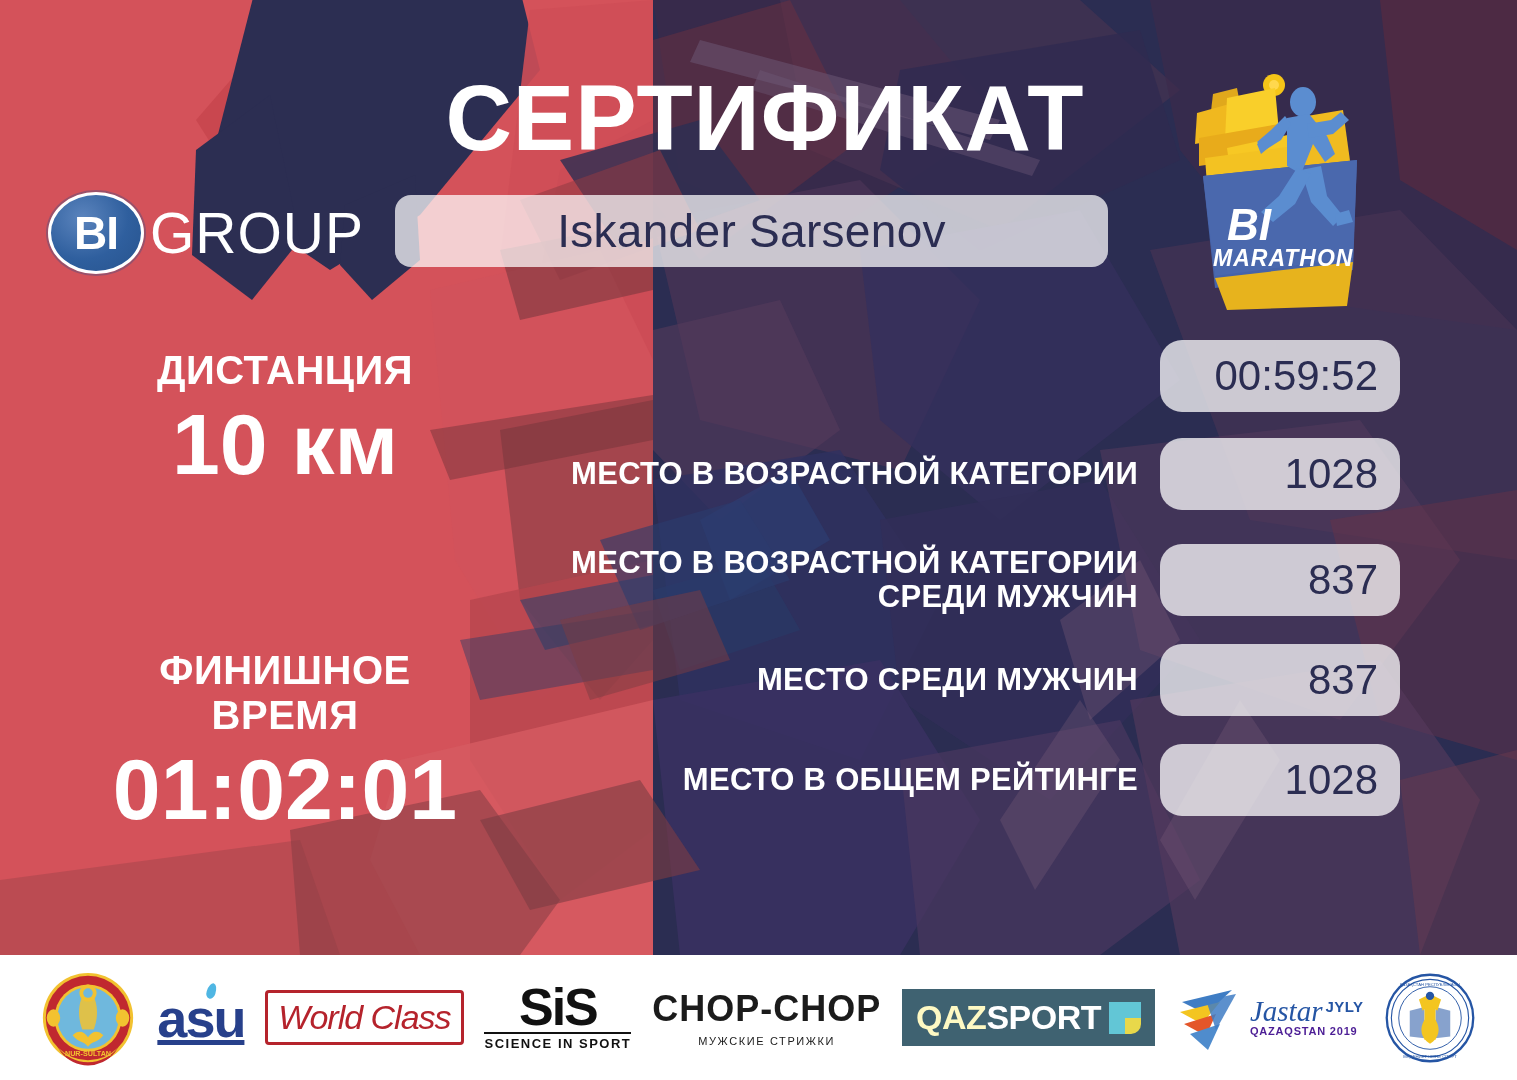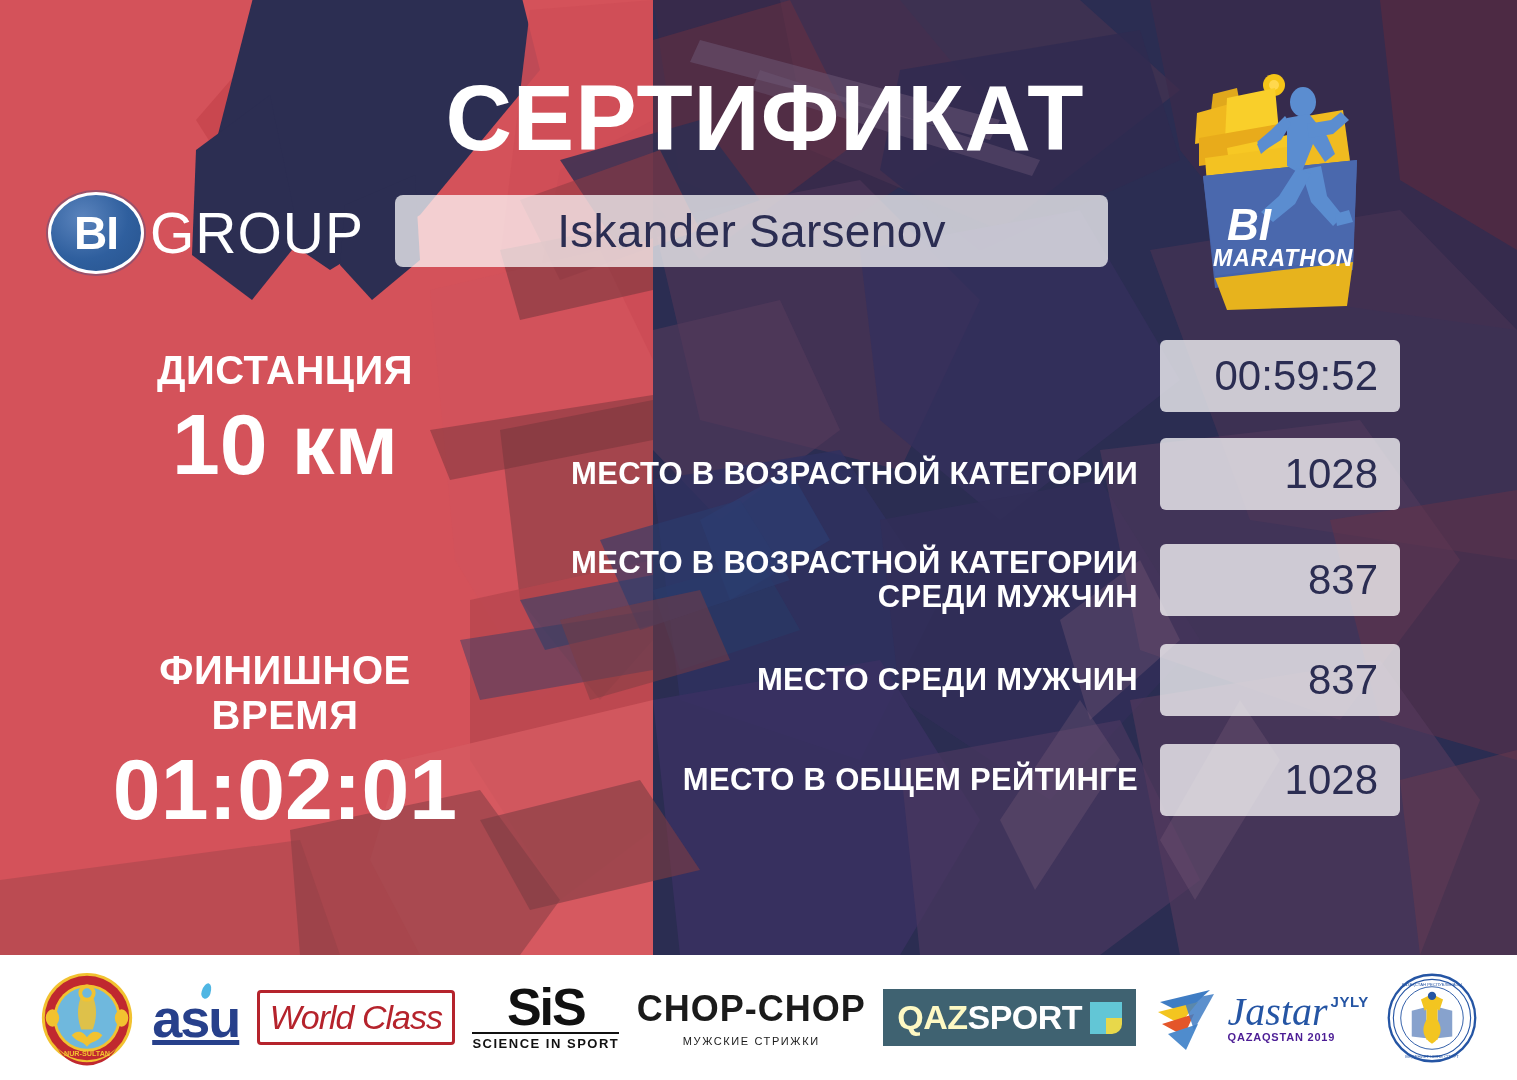--- a/index.html
+++ b/index.html
@@ -42,21 +42,21 @@
   
   .title {
     position:absolute; left:395px; top:72px; width:740px;
     text-align:center; color:#ffffff;
     font-size:92px; font-weight:bold; letter-spacing:1px; line-height:1.02;
   }
 
   
   .name-pill {
     position:absolute; left:395px; top:195px; width:713px; height:72px;
-    background:rgba(255,255,255,.72); border-radius:8px;
+    background:rgba(255,255,255,.72); border-radius:16px;
     display:flex; align-items:center; justify-content:center;
   }
   .name-pill span {
     color:#2b2d52; font-size:46px; font-weight:400; letter-spacing:.3px;
   }
 
   
   .marathon { position:absolute; left:1175px; top:58px; width:215px; height:255px; }
 
   
@@ -75,21 +75,21 @@
   .stat-row {
     display:flex; align-items:center; justify-content:flex-end;
     margin-bottom:16px;
   }
   .stat-label {
     color:#fff; font-size:31px; font-weight:bold; text-align:right;
     line-height:1.1; letter-spacing:.3px; padding-right:22px; flex:1;
   }
   .stat-pill {
     width:240px; height:72px; flex:0 0 240px;
-    background:rgba(255,255,255,.74); border-radius:6px;
+    background:rgba(255,255,255,.74); border-radius:22px;
     display:flex; align-items:center; justify-content:flex-end;
   }
   .stat-pill span {
     color:#2b2d52; font-size:42px; font-weight:400; padding-right:22px;
   }
   .stat-row.r1 { margin-bottom:26px; }
   .stat-row.r2 { margin-bottom:34px; }
   .stat-row.r3 { margin-bottom:28px; }
   .stat-row.r4 { margin-bottom:28px; }
 
@@ -131,21 +131,21 @@
   }
   .qaz-t1 { color:#fef9c3; font-weight:bold; font-size:34px; letter-spacing:-.5px; }
   .qaz-t2 { color:#fff; font-weight:bold; font-size:34px; letter-spacing:-.5px; margin-left:-8px; }
   .qaz-mark { width:32px; height:32px; background:#62c6d6; border-radius:0 0 14px 0; position:relative;}
   .qaz-mark::after{content:"";position:absolute;right:0;bottom:0;width:16px;height:16px;background:#e8d84a;border-radius:0 0 10px 0;}
   
   .jastar { display:flex; align-items:center; gap:4px; }
   .jastar-txt { display:flex; flex-direction:column; }
   .jastar-name {
     color:#2555a4; font-family:"Liberation Serif", serif; font-style:italic;
-    font-size:40px; line-height:.95;
+    font-size:29px; line-height:.95;
   }
   .jastar-jyly { color:#2555a4; font-size:15px; font-weight:bold; letter-spacing:.5px; }
   .jastar-sub { color:#4c1d95; font-size:11px; font-weight:bold; letter-spacing:.8px; }
   
   .asu { color:#27408b; font-size:54px; font-weight:bold; letter-spacing:-2px; position:relative;text-decoration:underline; }
   .asu-drop { position:absolute; right:28px; top:-4px; width:9px; height:16px; background:#4fb6e3; border-radius:50% 50% 50% 50%/60% 60% 40% 40%; transform:rotate(18deg);}
 </style>
 </head>
 <body>
 

